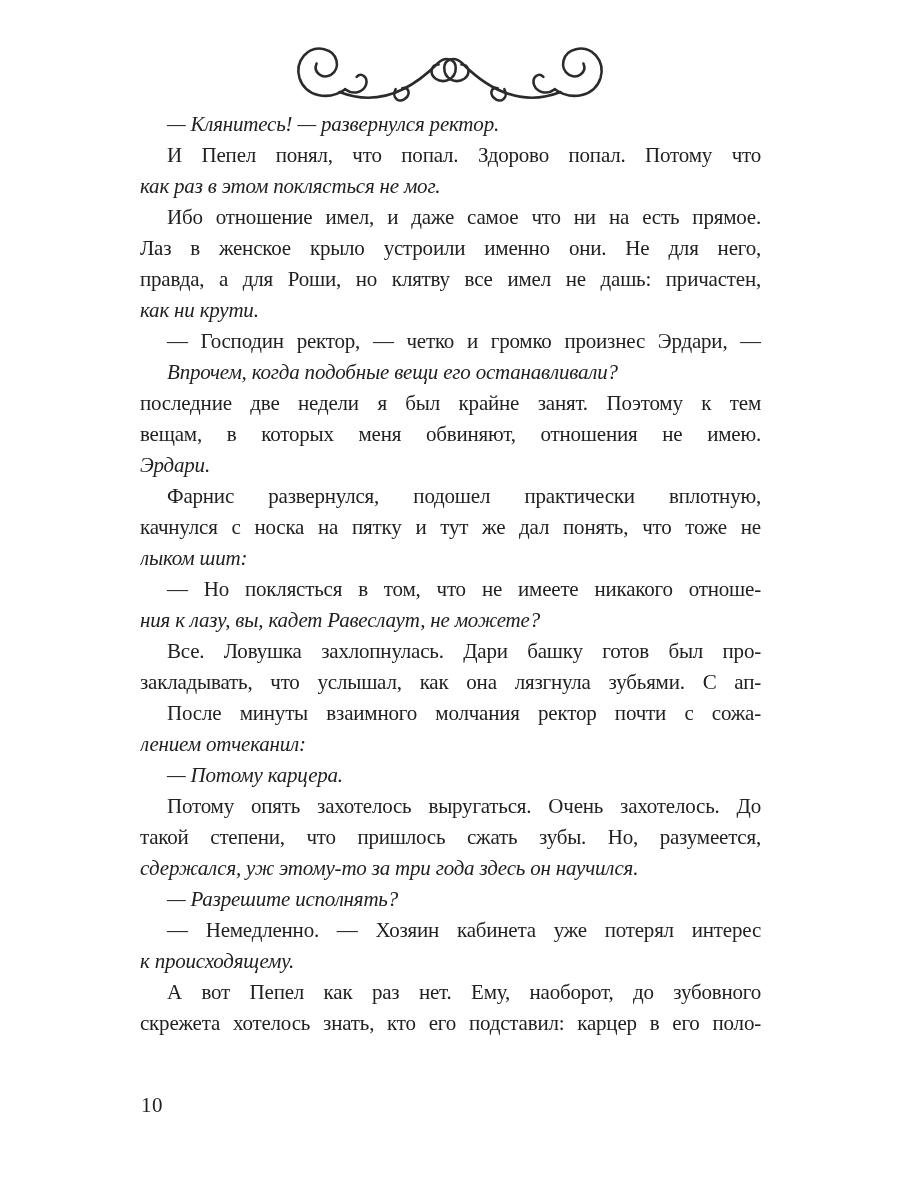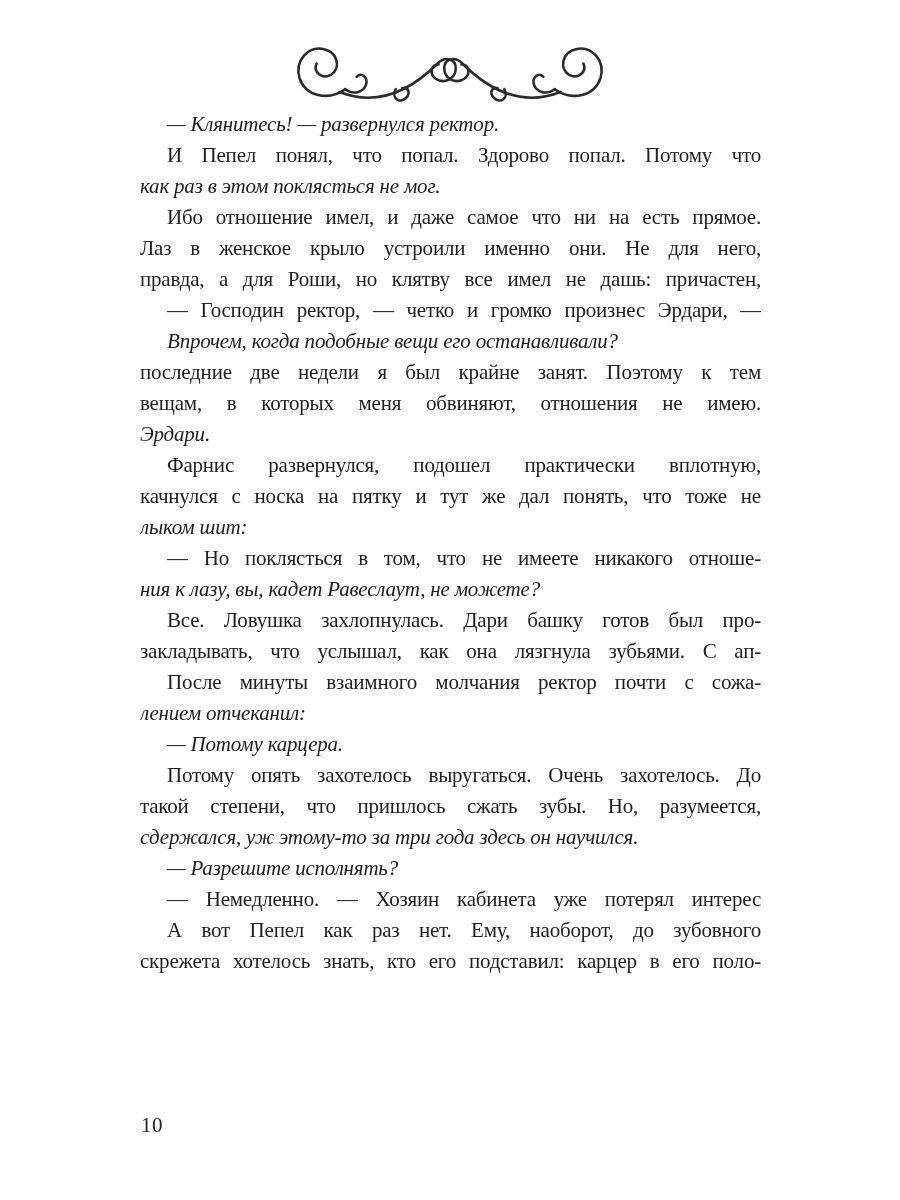--- a/index.html
+++ b/index.html
@@ -42,21 +42,20 @@
   }
   .line.first{text-indent:27px;}
   .line.end{text-align-last:left;font-style:italic;}
   .folio{
     position:absolute;
     left:141px;
     top:1090px;
     font-size:21px;
     line-height:31px;
     letter-spacing:0.5px;
-    margin-top:20px;
   }
 </style>
 </head>
 <body>
 
 <div class="ornament-wrap">
   <svg viewBox="0 0 340 80" xmlns="http://www.w3.org/2000/svg" aria-hidden="true">
     <g fill="none" stroke="var(--ornament-color)" stroke-width="2.7" stroke-linecap="round">
 
       <g>
@@ -76,37 +75,39 @@
   </svg>
 </div>
 
 <div class="text-column">
     <div class="line first end">— Клянитесь! — развернулся ректор.</div>
     <div class="line first">И Пепел понял, что попал. Здорово попал. Потому что</div>
     <div class="line end">как раз в этом поклясться не мог.</div>
     <div class="line first">Ибо отношение имел, и даже самое что ни на есть прямое.</div>
     <div class="line">Лаз в женское крыло устроили именно они. Не для него,</div>
     <div class="line">правда, а для Роши, но клятву все имел не дашь: причастен,</div>
+    <div class="line end">как ни крути.</div>
     <div class="line first">— Господин ректор, — четко и громко произнес Эрдари, —</div>
     <div class="line first end">Впрочем, когда подобные вещи его останавливали?</div>
     <div class="line">последние две недели я был крайне занят. Поэтому к тем</div>
     <div class="line">вещам, в которых меня обвиняют, отношения не имею.</div>
     <div class="line end">Эрдари.</div>
     <div class="line first">Фарнис развернулся, подошел практически вплотную,</div>
     <div class="line">качнулся с носка на пятку и тут же дал понять, что тоже не</div>
     <div class="line end">лыком шит:</div>
     <div class="line first">— Но поклясться в том, что не имеете никакого отноше-</div>
     <div class="line end">ния к лазу, вы, кадет Равеслаут, не можете?</div>
     <div class="line first">Все. Ловушка захлопнулась. Дари башку готов был про-</div>
     <div class="line">закладывать, что услышал, как она лязгнула зубьями. С ап-</div>
     <div class="line first">После минуты взаимного молчания ректор почти с сожа-</div>
     <div class="line end">лением отчеканил:</div>
     <div class="line first end">— Потому карцера.</div>
     <div class="line first">Потому опять захотелось выругаться. Очень захотелось. До</div>
     <div class="line">такой степени, что пришлось сжать зубы. Но, разумеется,</div>
     <div class="line end">сдержался, уж этому-то за три года здесь он научился.</div>
     <div class="line first end">— Разрешите исполнять?</div>
     <div class="line first">— Немедленно. — Хозяин кабинета уже потерял интерес</div>
+    <div class="line end">к происходящему.</div>
     <div class="line first">А вот Пепел как раз нет. Ему, наоборот, до зубовного</div>
     <div class="line">скрежета хотелось знать, кто его подставил: карцер в его поло-</div>
   </div>
 
 <div class="folio">10</div>
 
 </body></html>

